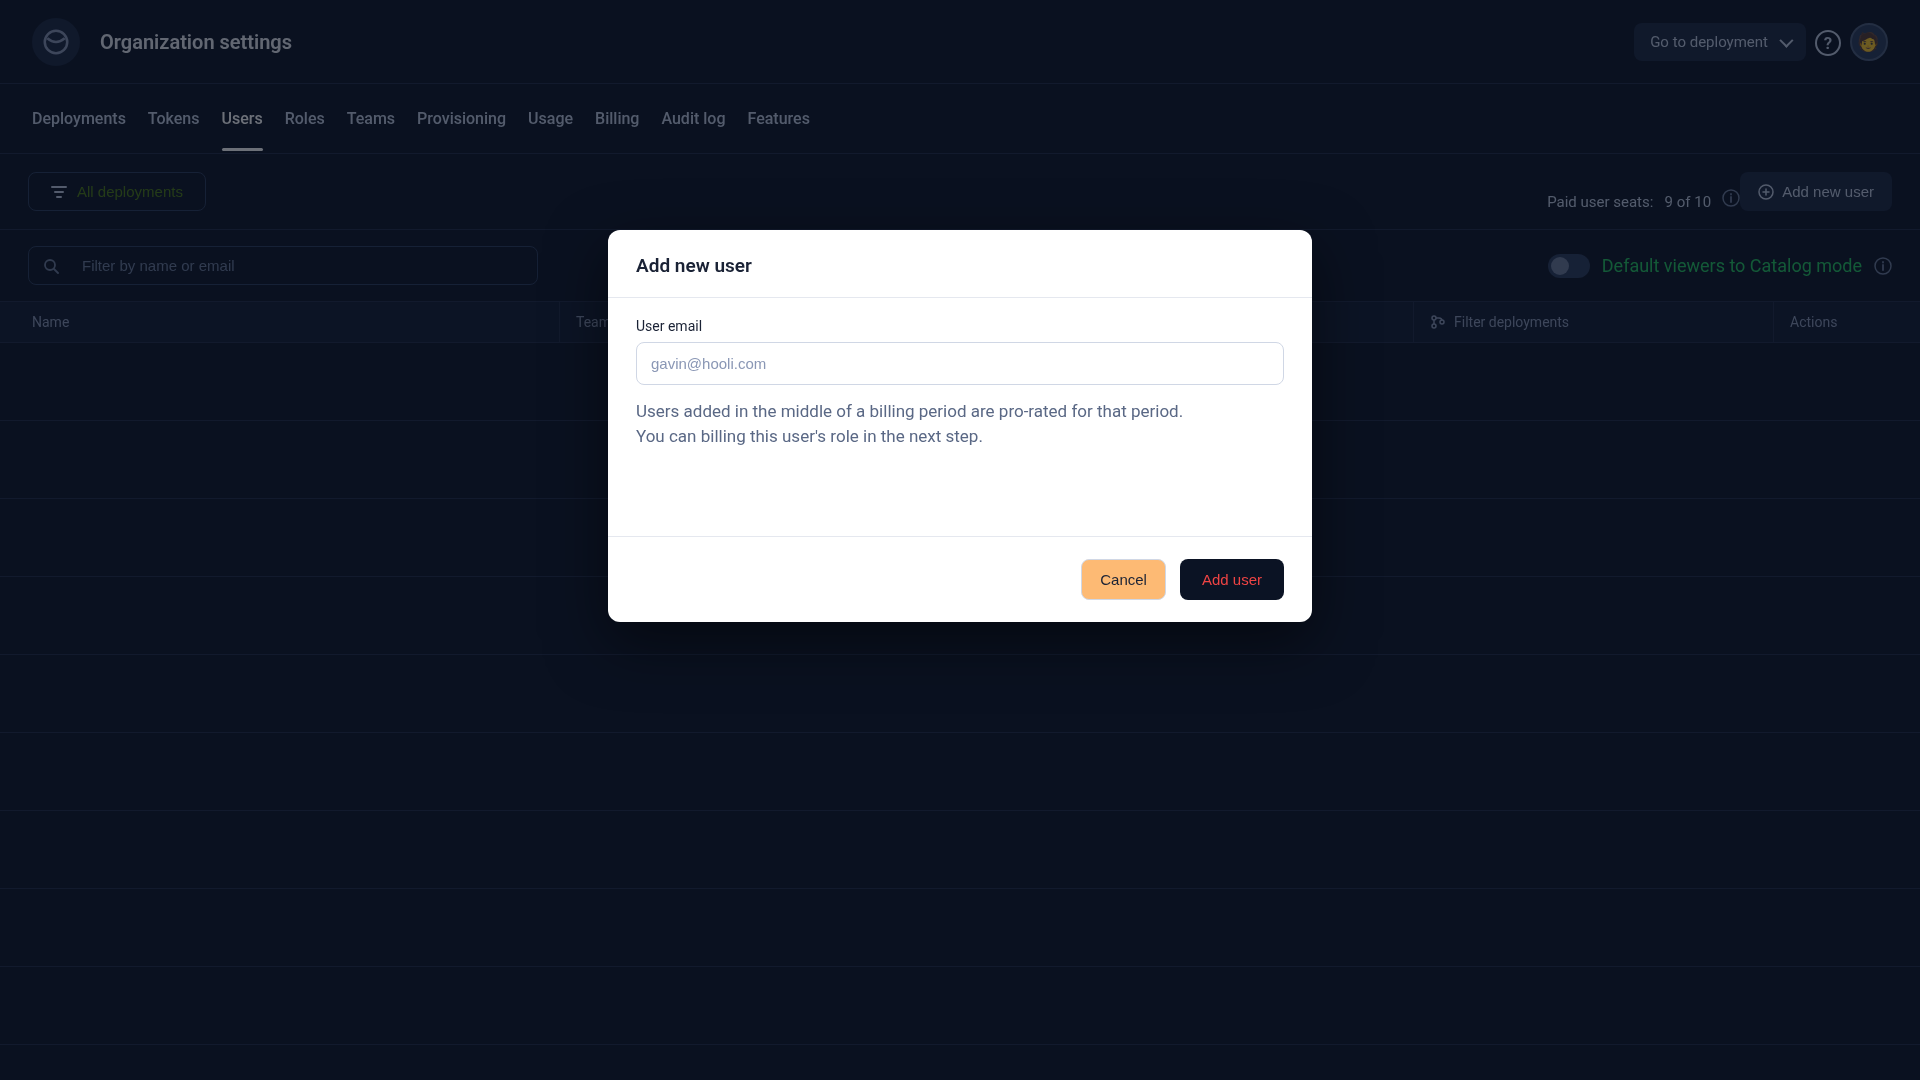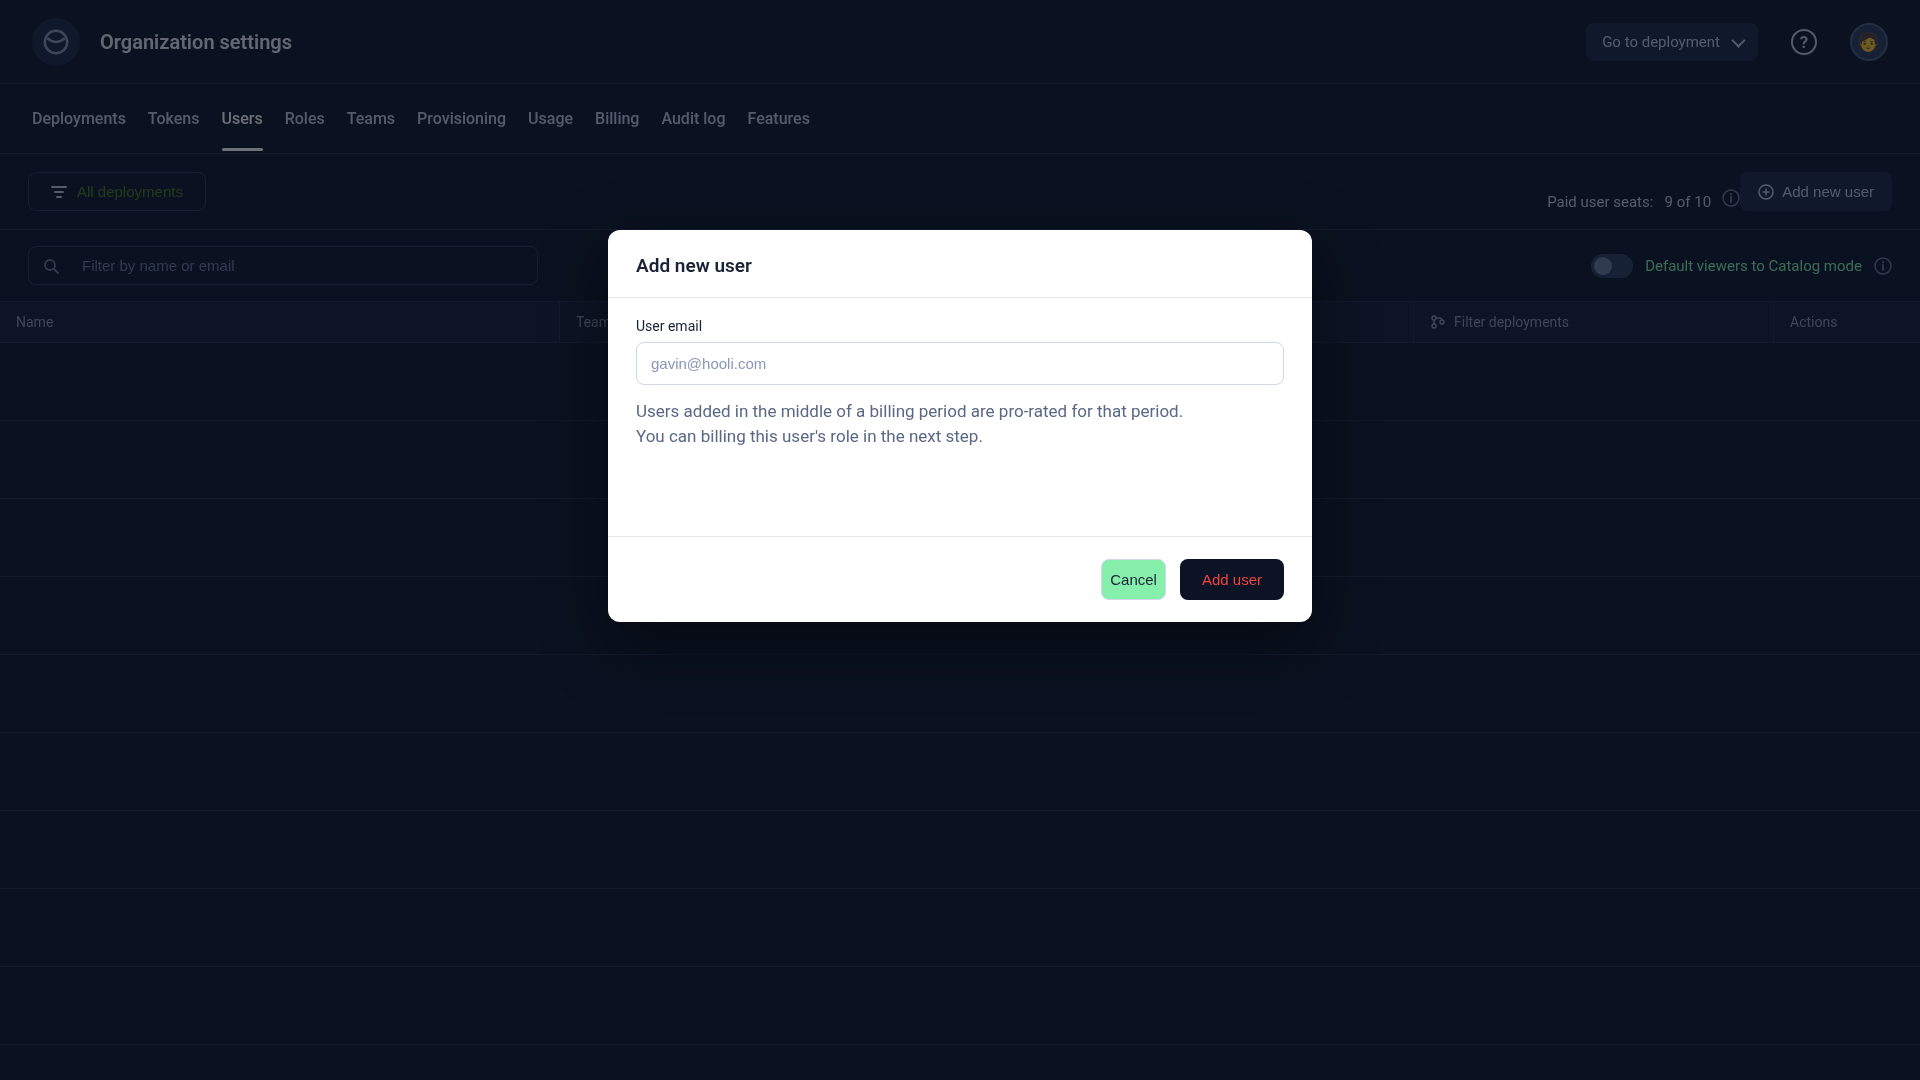--- a/index.html
+++ b/index.html
@@ -44,22 +44,22 @@
       width: 30px;
       height: 30px;
     }
     .page-title {
       font-size: 20px;
       font-weight: 600;
       color: #e5e9f0;
     }
     .header-right {
       display: flex;
-      align-items: center;
-      gap: 28px;
+      align-items: flex-end;
+      gap: 4px;
     }
     .deployment-select {
       background: #1a2640;
       border: none;
       color: #c0cbe0;
       padding: 10px 16px;
       border-radius: 8px;
       font-size: 15px;
       display: flex;
       align-items: center;
@@ -210,22 +210,22 @@
     .toggle-knob {
       width: 18px;
       height: 18px;
       background: #6b7a99;
       border-radius: 50%;
       position: absolute;
       top: 3px;
       left: 3px;
     }
     .toggle-label {
-      font-size: 15px;
-      color: #86efac;
+      font-size: 18px;
+      color: #22c55e;
     }
     .info-icon {
       width: 18px;
       height: 18px;
       color: #6b7a99;
       display: inline-flex;
       align-items: center;
       justify-content: center;
     }
     
@@ -238,21 +238,21 @@
       font-size: 14px;
       color: #8a97b5;
     }
     .th {
       padding: 12px 16px;
       border-right: 1px solid #1f2a44;
       display: flex;
       align-items: center;
       gap: 8px;
     }
-    .th-name { width: 560px; padding-left: 16px; }
+    .th-name { width: 560px; padding-left: 32px; }
     .th-team { width: 340px; }
     .th-role { flex: 1; }
     .th-branch { width: 360px; }
     .th-actions { width: 146px; border-right: none; text-align: right; }
     
     
     .table-body {
       background: #0b1324;
     }
     .table-row {
@@ -315,24 +315,24 @@
     }
     .modal-footer {
       display: flex;
       justify-content: flex-end;
       gap: 14px;
       padding: 22px 28px;
       margin-top: 60px;
       border-top: 1px solid #e5e8ef;
     }
     .btn-secondary {
-      background: #86efac;
+      background: #fdba74;
       border: 1px solid #d0d7e5;
       color: #1a2235;
-      padding: 11px 8px;
+      padding: 11px 18px;
       border-radius: 8px;
       font-size: 15px;
       font-weight: 500;
       cursor: pointer;
     }
     .btn-primary {
       background: #0b1324;
       border: none;
       color: #ef4444;
       padding: 11px 22px;

